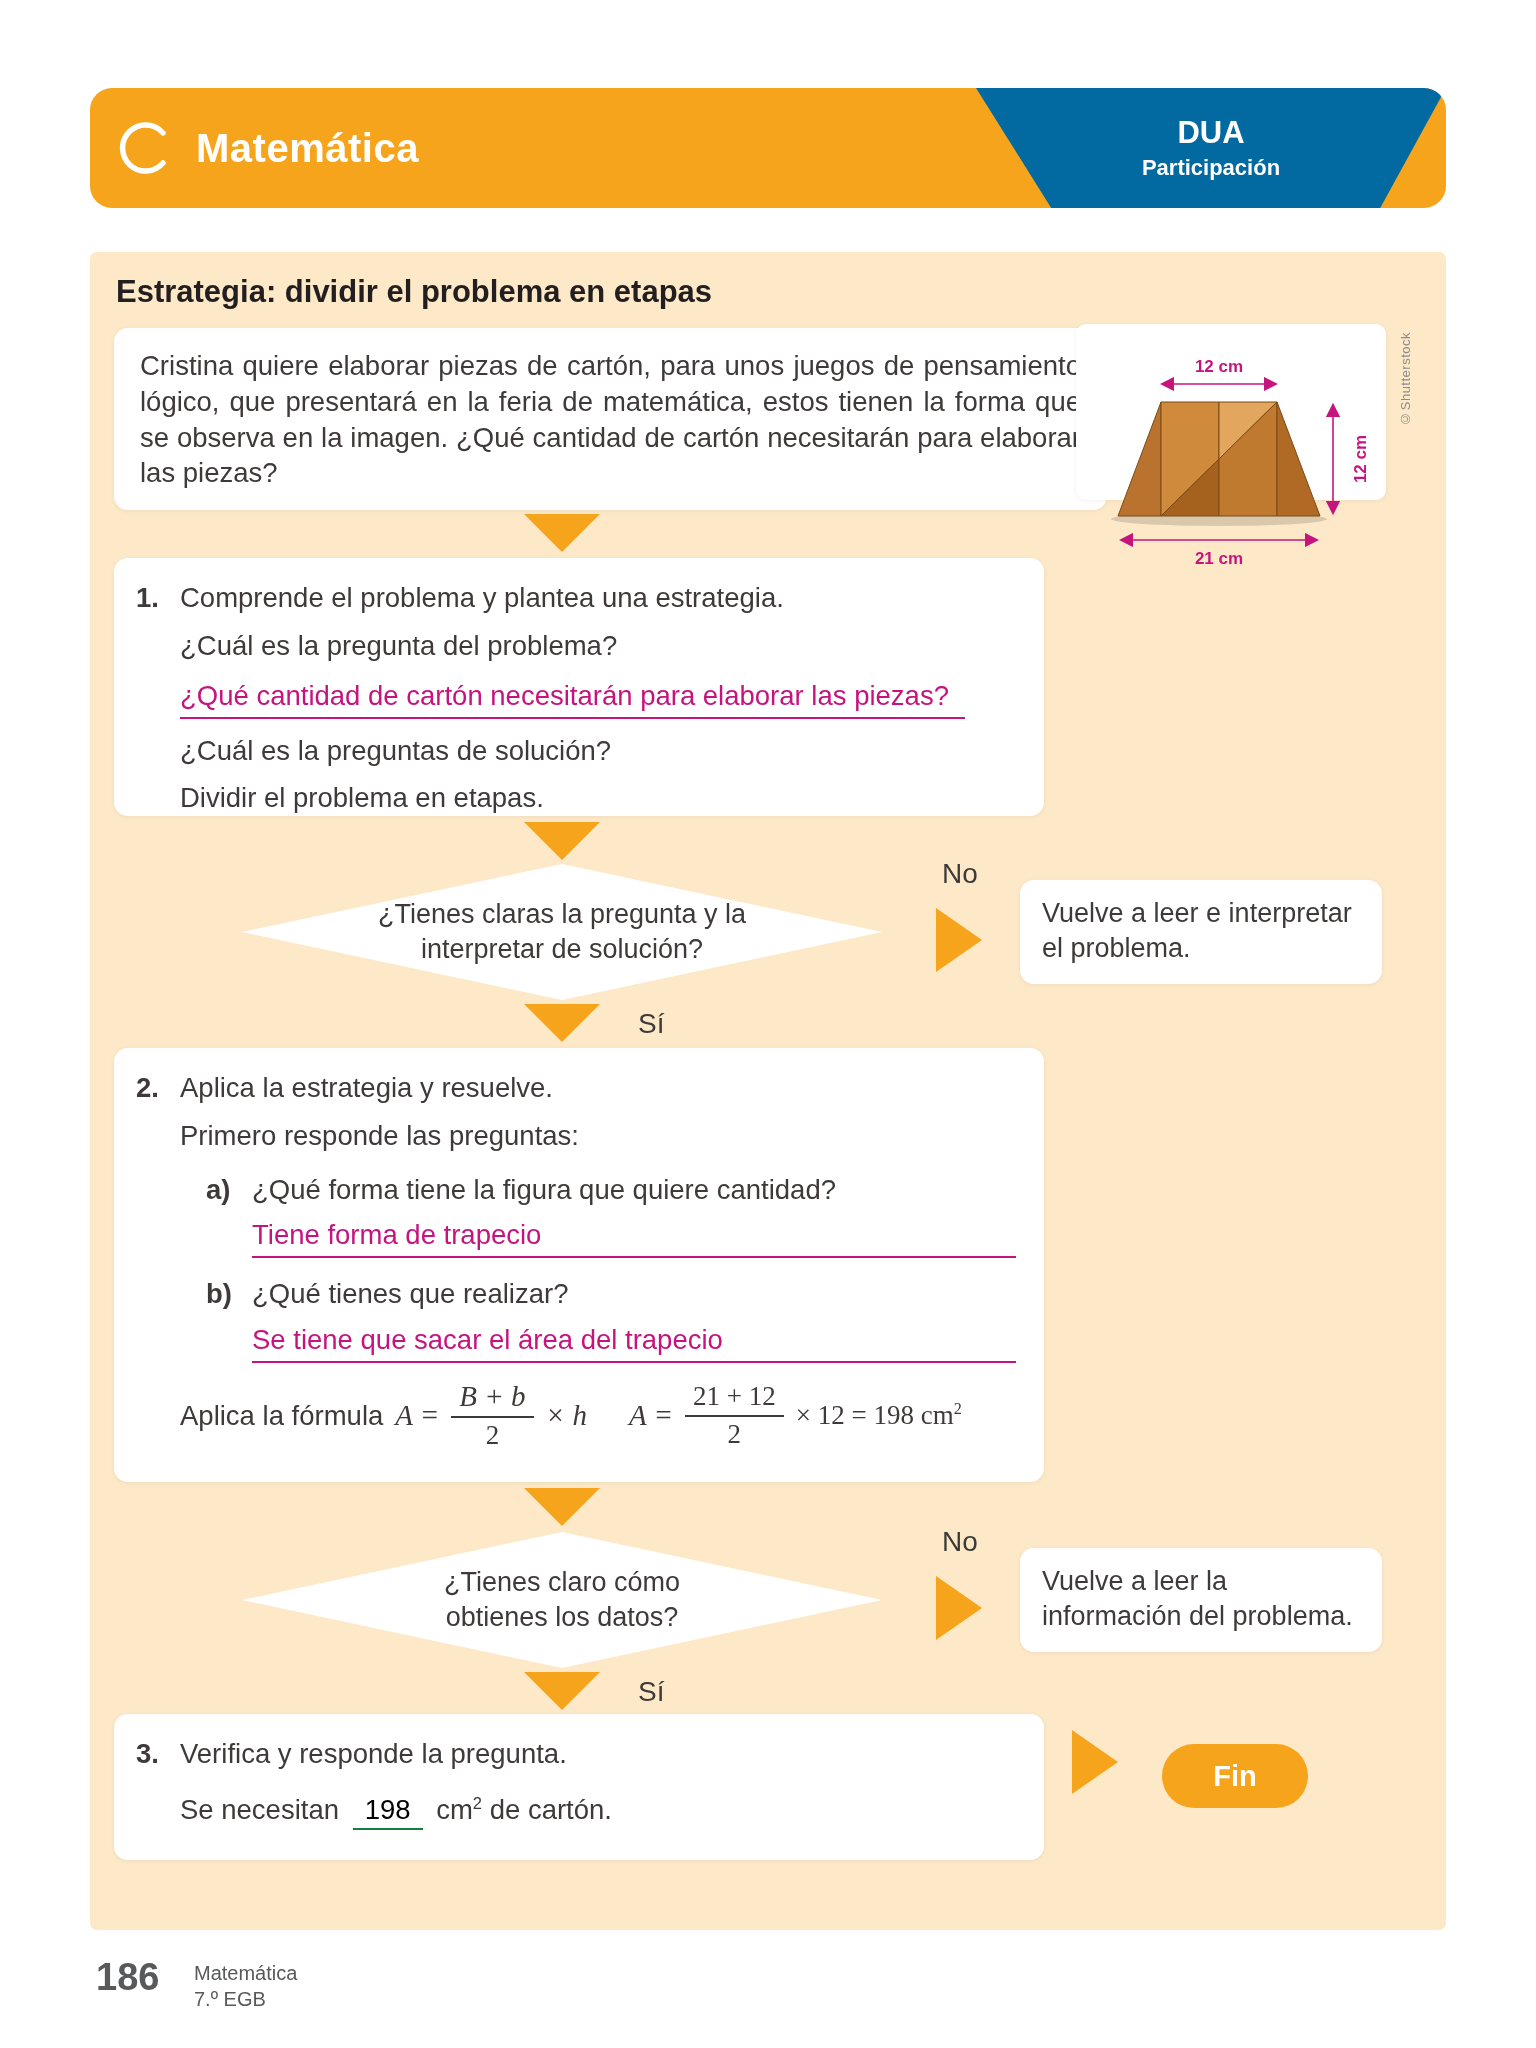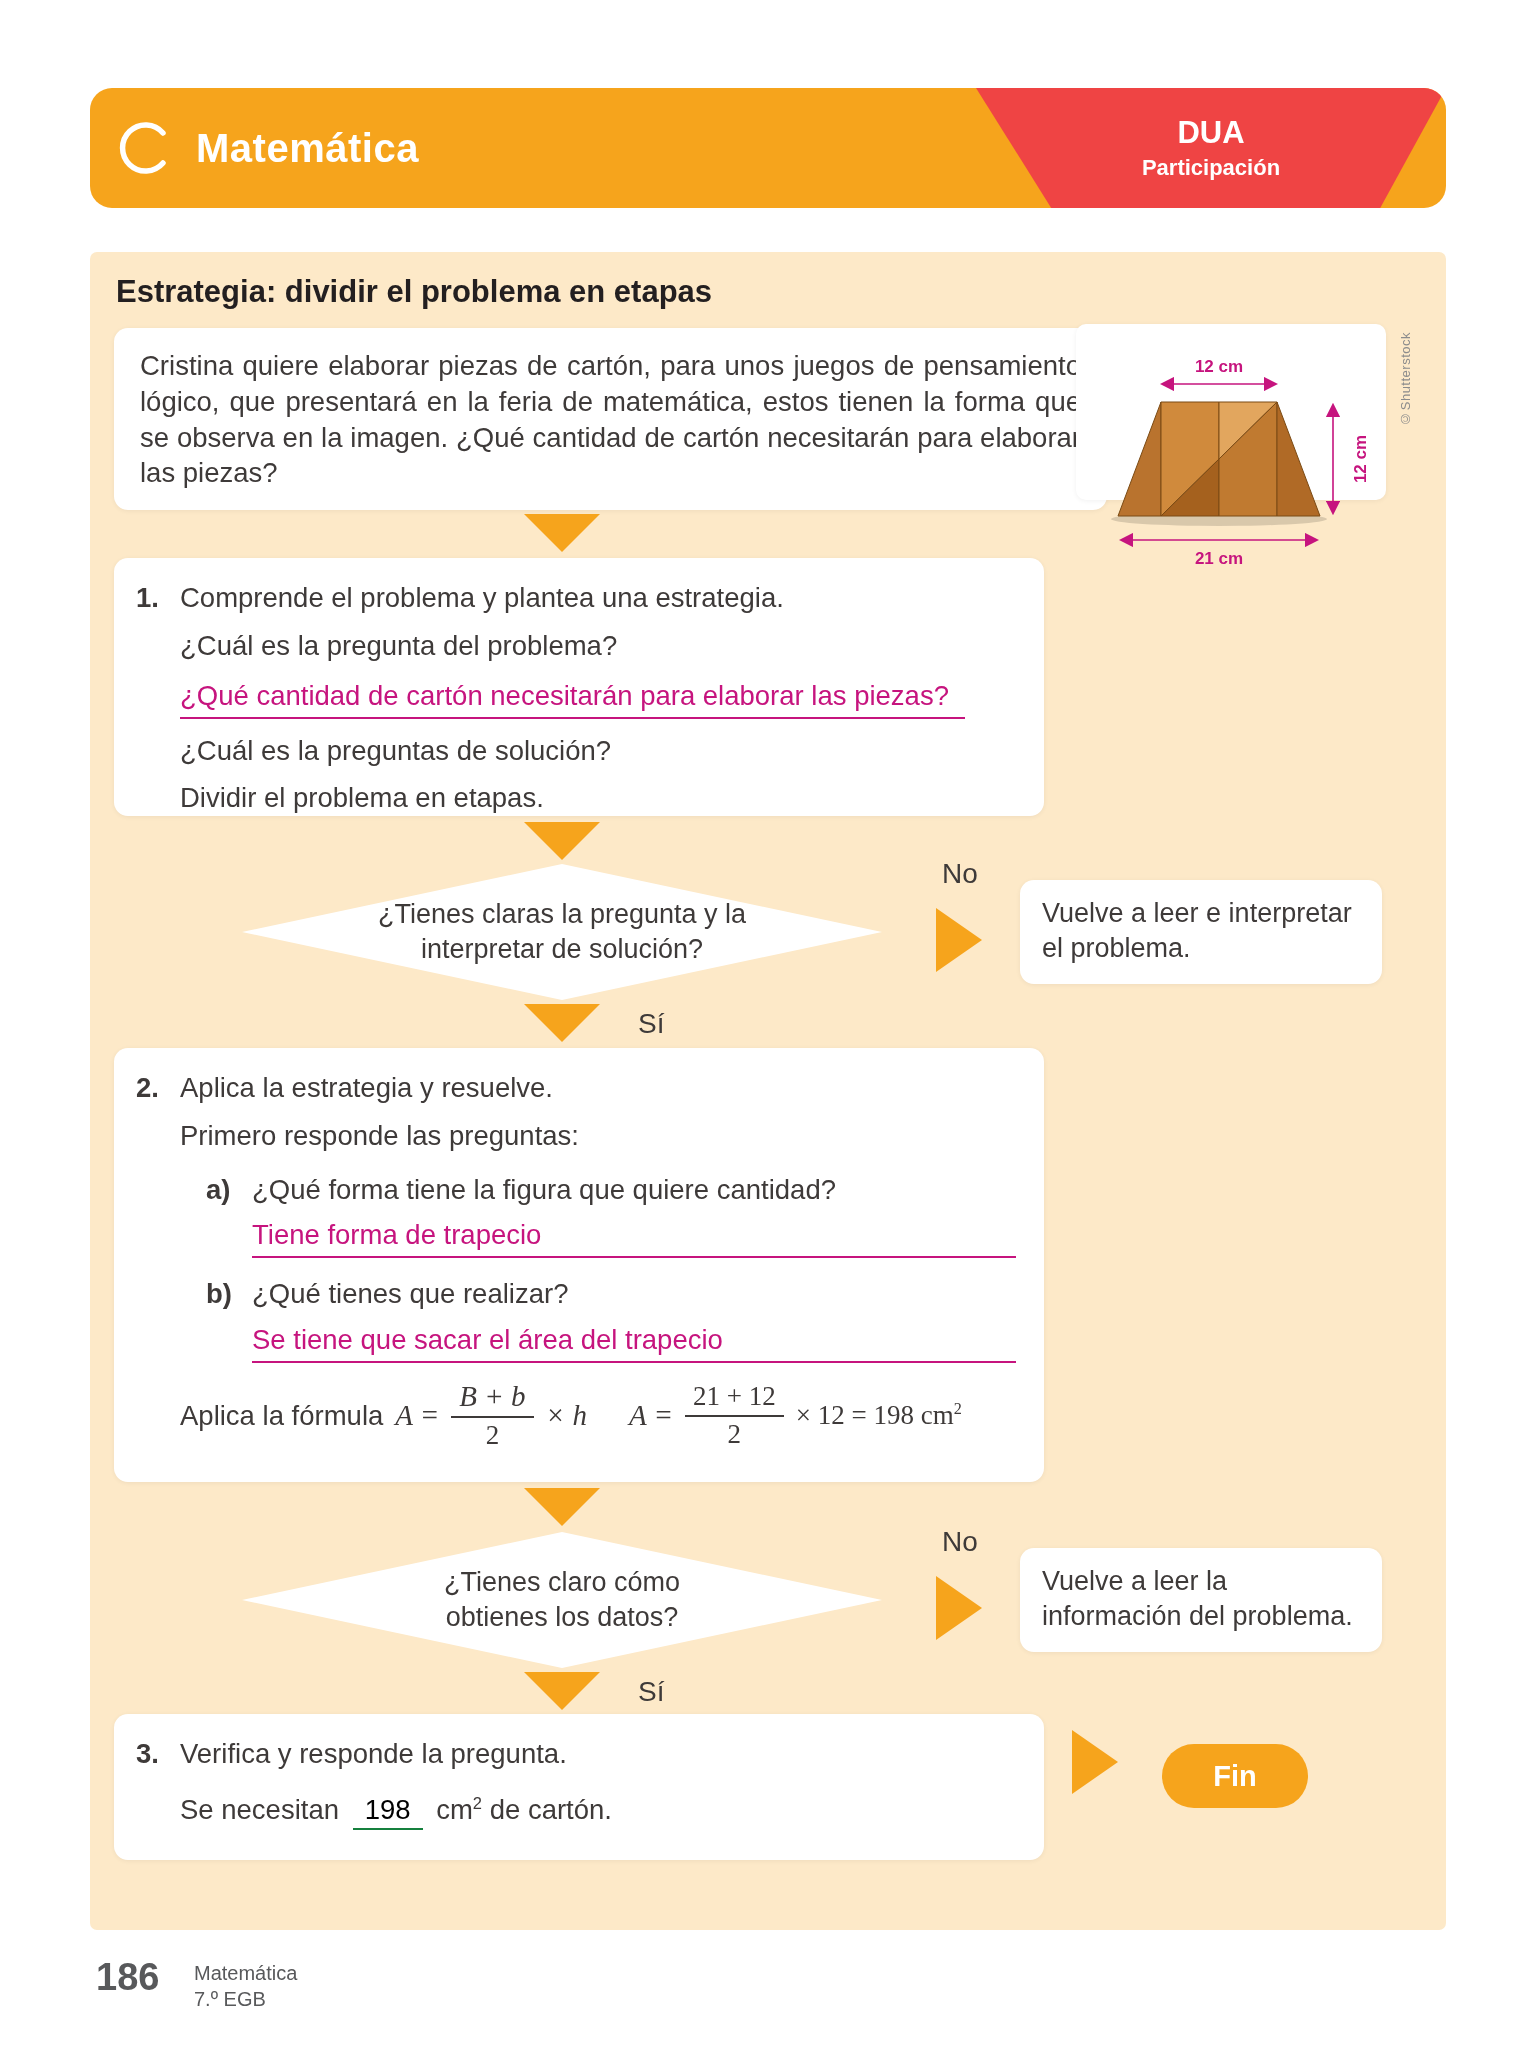--- a/index.html
+++ b/index.html
@@ -6,21 +6,21 @@
   html,body { width:1536px; height:2048px; }
   body { background:#ffffff; font-family:"Liberation Sans", sans-serif; color:#3e3a39; }
   .page { position:relative; width:1536px; height:2048px; background:#fff; overflow:hidden; }
 
   
   .header { position:absolute; left:90px; top:88px; width:1356px; height:120px;
             background:#f6a41c; border-radius:22px; overflow:hidden; }
   .logo { position:absolute; left:26px; top:50%; transform:translateY(-50%); width:60px; height:60px; }
   .header-title { position:absolute; left:106px; top:50%; transform:translateY(-50%);
                   color:#fff; font-size:40px; font-weight:bold; letter-spacing:.5px; }
-  .dua { position:absolute; right:0; top:0; width:470px; height:120px; background:#ef4444;
+  .dua { position:absolute; right:0; top:0; width:470px; height:120px; background:#0369a1;
          clip-path:polygon(0 0, 100% 0, 86% 100%, 16% 100%);
          display:flex; flex-direction:column; align-items:center; justify-content:center; color:#fff; }
   .dua-line1 { font-size:31px; font-weight:bold; }
   .dua-line2 { font-size:22px; font-weight:bold; margin-top:4px; }
 
   
   .panel { position:absolute; left:90px; top:252px; width:1356px; height:1678px;
            background:#fde9c8; border-radius:7px; }
   .lesson-title { position:absolute; left:26px; top:22px; font-size:31px; font-weight:bold; color:#231f20; }
 

